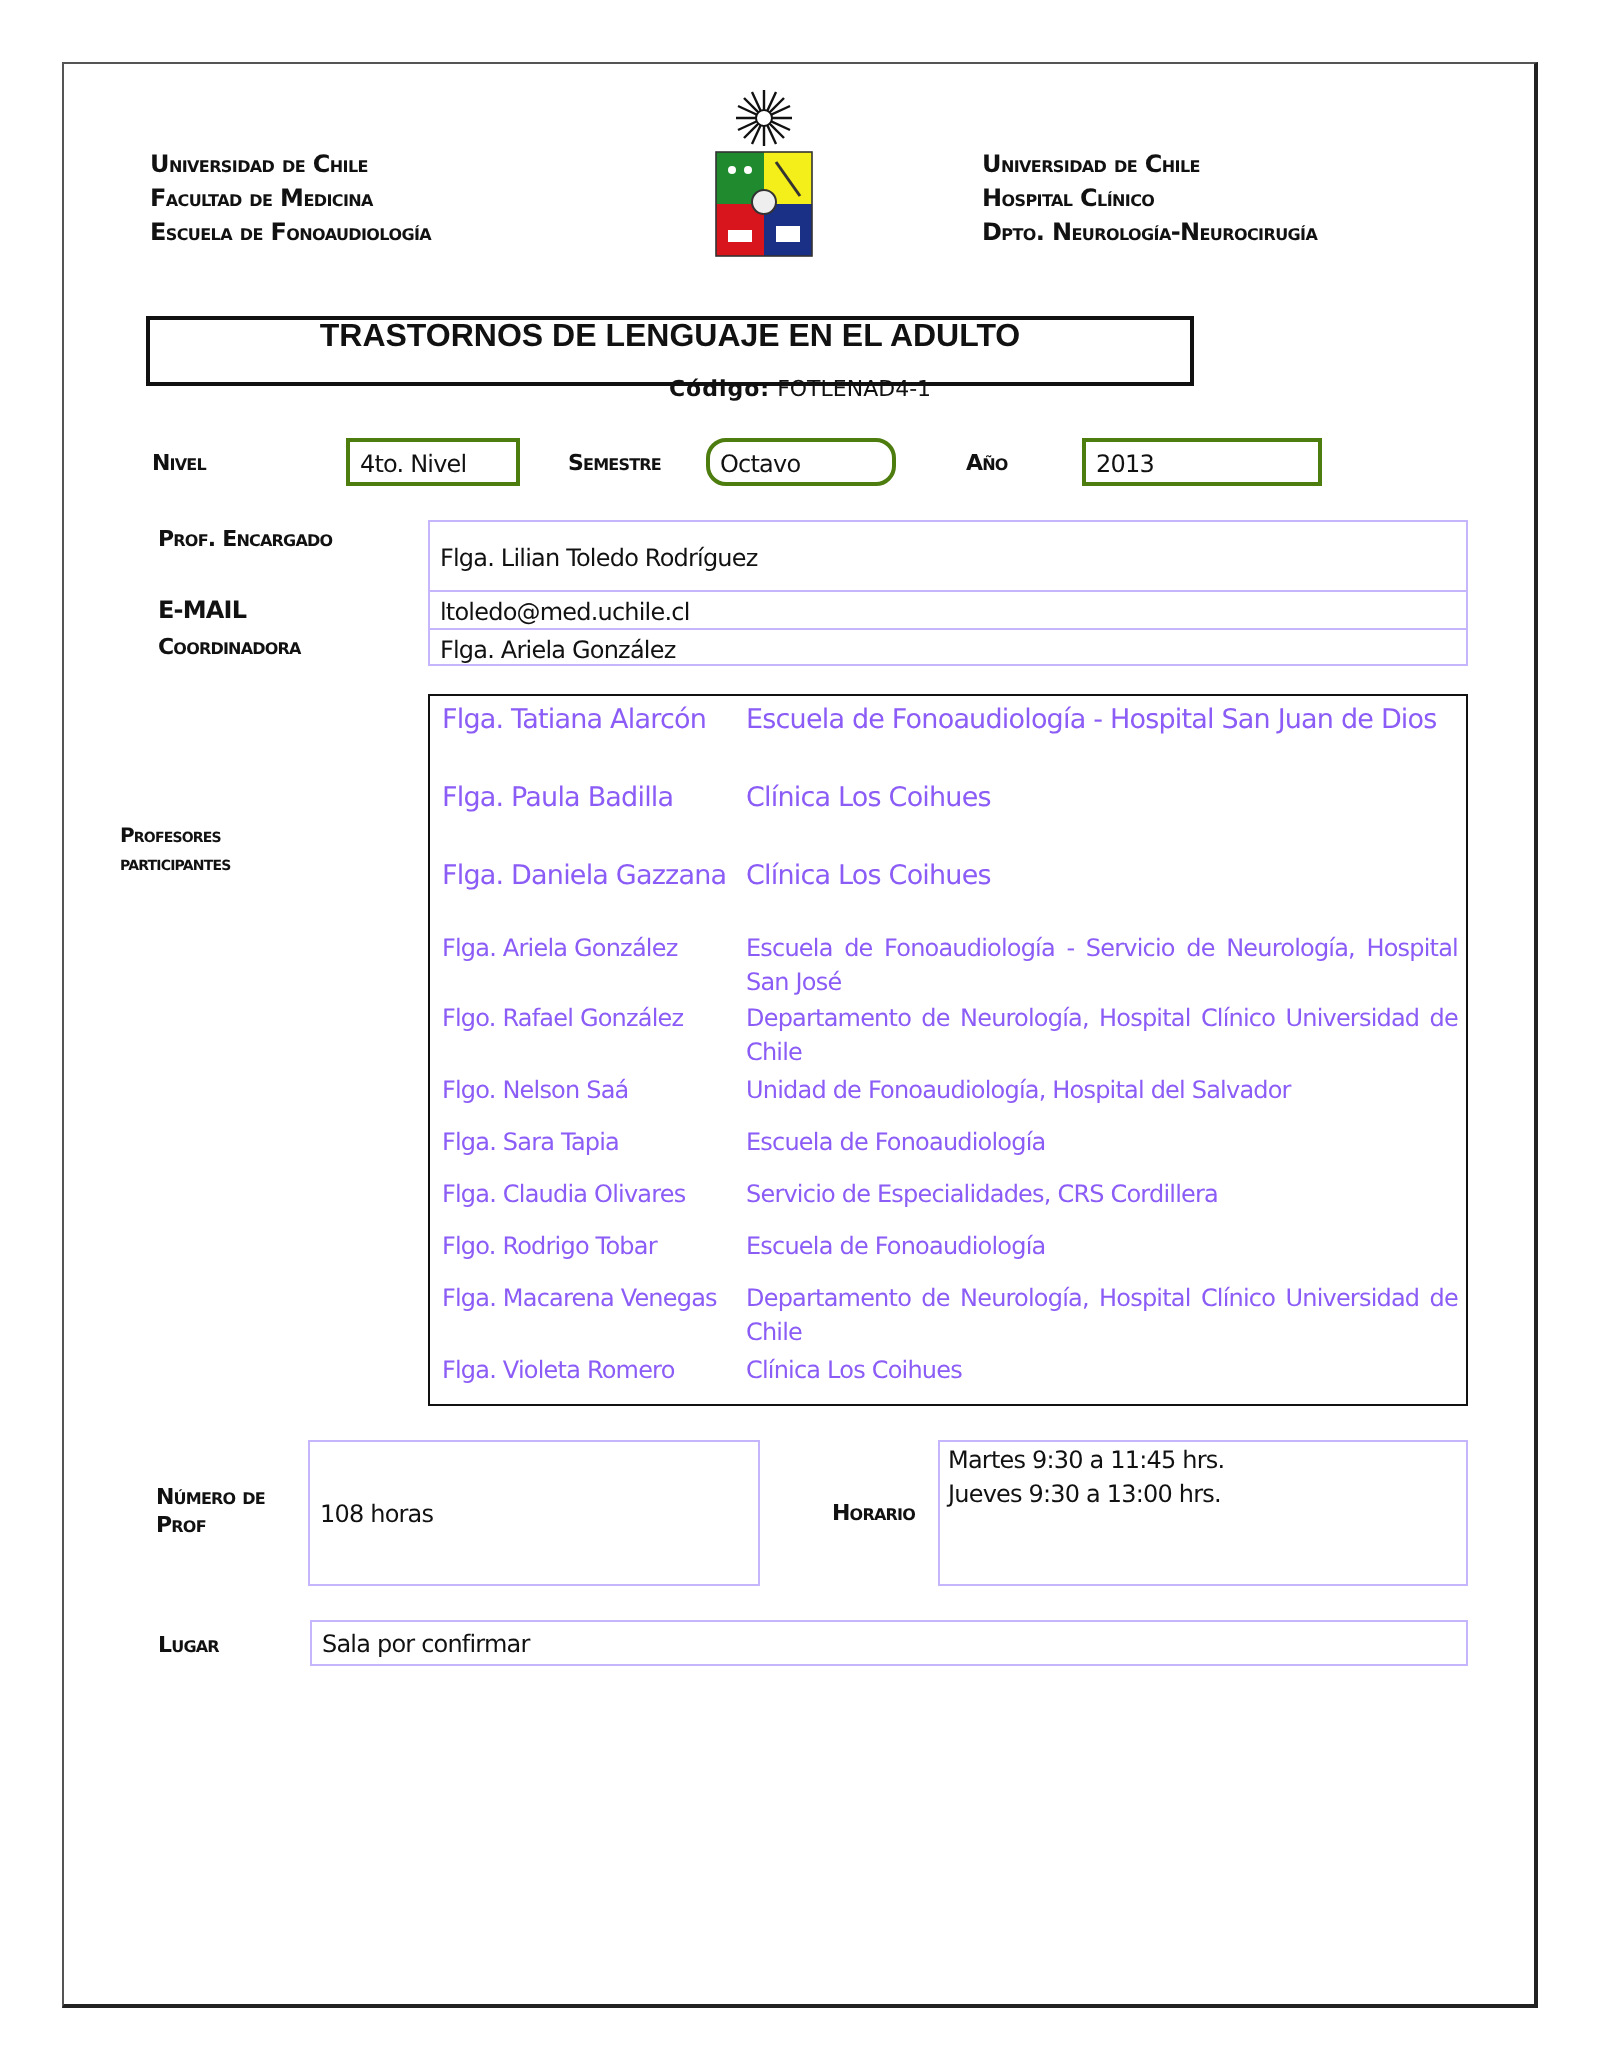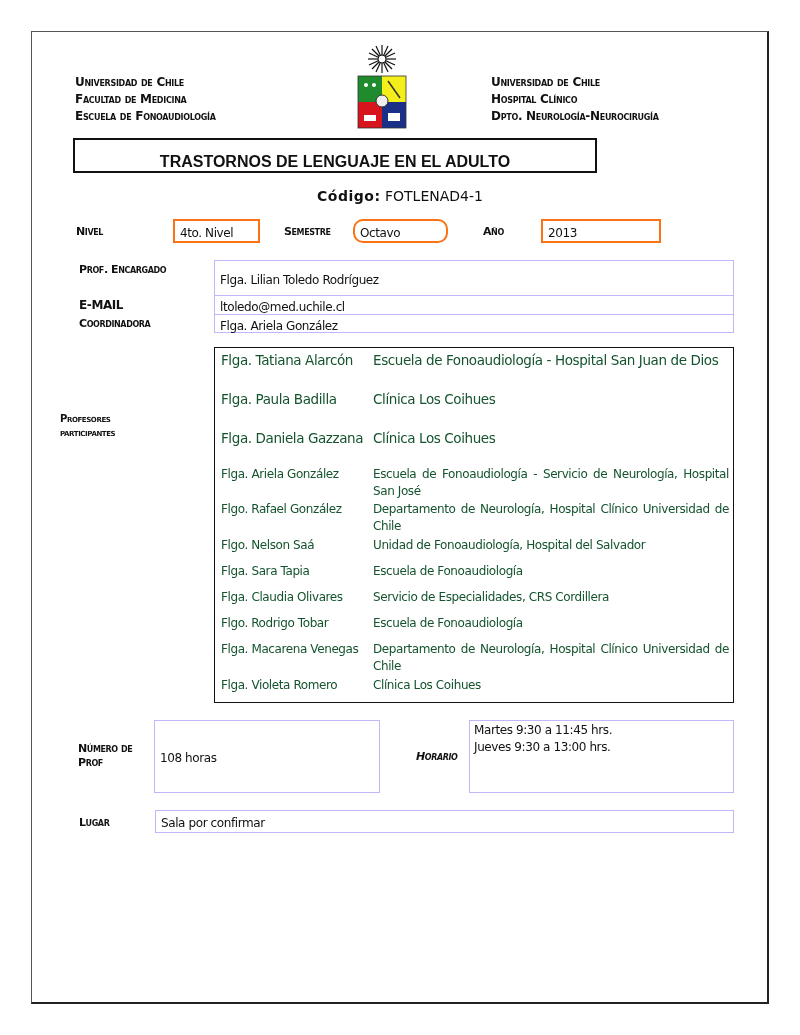--- a/index.html
+++ b/index.html
@@ -3,28 +3,28 @@
 <meta charset="utf-8">
 <style>
   * { box-sizing: border-box; margin: 0; padding: 0; }
   html, body { width: 800px; height: 1035px; background: #ffffff; overflow: hidden; }
   body { position: relative; font-family: "Liberation Sans", sans-serif; color: #111; }
   .frame { position: absolute; left: 31px; top: 31px; width: 738px; height: 973px; border: 1px solid #555; border-right: 2px solid #222; border-bottom: 2px solid #222; }
   .abs { position: absolute; }
   .sc { font-variant: small-caps; font-weight: bold; font-size: 12px; line-height: 17px; font-family: "DejaVu Sans", sans-serif; letter-spacing: -0.3px; }
   .hdr-line { display: block; }
   .box { position: absolute; border: 1px solid #c4b5fd; background: #fff; }
-  .box.thick { border: 2px solid #f97316; }
+  .box.thick { border: 2px solid #4d7c0f; }
   .val { font-family: "DejaVu Sans", sans-serif; font-size: 12px; letter-spacing: -0.4px; }
   .lbl { position: absolute; font-family: "DejaVu Sans", sans-serif; font-variant: small-caps; font-weight: bold; font-size: 11px; letter-spacing: -0.4px; line-height: 14px; }
-  .title-box { position: absolute; left: 73px; top: 138px; width: 524px; height: 35px; border: 2px solid #111; display: flex; align-items: flex-end; justify-content: center; }
+  .title-box { position: absolute; left: 73px; top: 158px; width: 524px; height: 35px; border: 2px solid #111; display: flex; align-items: flex-start; justify-content: center; }
   .title { font-family: "Liberation Sans", sans-serif; font-weight: bold; font-size: 16px; }
-  .codigo { position: absolute; left: 0; width: 800px; top: 188px; text-align: center; font-family: "DejaVu Sans", sans-serif; font-size: 14px; }
+  .codigo { position: absolute; left: 0; width: 800px; top: 188px; text-align: center; font-family: "DejaVu Sans", sans-serif; font-size: 11px; }
   .codigo b { letter-spacing: 0.5px; }
-  .prof-row { position: absolute; left: 6px; right: 4px; display: flex; font-family: "DejaVu Sans", sans-serif; letter-spacing: -0.4px; color: #14532d; }
+  .prof-row { position: absolute; left: 6px; right: 4px; display: flex; font-family: "DejaVu Sans", sans-serif; letter-spacing: -0.4px; color: #8b5cf6; }
   .prof-row .pname { width: 152px; flex: none; }
   .prof-row .paff { flex: 1; text-align: justify; text-align-last: left; }
   .big { font-size: 13.5px; line-height: 18px; }
   .small { font-size: 12px; line-height: 17px; }
   .logo { position: absolute; left: 354px; top: 43px; width: 56px; height: 88px; }
 </style>
 </head>
 <body>
 
 <div class="frame"></div>
@@ -152,21 +152,21 @@
 </div>
 
 <div class="lbl" style="left:78px; top:742px;">
   <div>Número de</div>
   <div>Prof</div>
 </div>
 <div class="box" style="left:154px; top:720px; width:226px; height:73px; padding:27px 5px;">
   <span class="val">108 horas</span>
 </div>
 
-<div class="lbl" style="left:416px; top:750px;font-style:italic;">Horario</div>
+<div class="lbl" style="left:416px; top:750px;">Horario</div>
 <div class="box" style="left:469px; top:720px; width:265px; height:73px; padding:1px 4px; text-align:justify;">
   <div class="val" style="line-height:17px;">Martes 9:30 a 11:45 hrs.</div>
   <div class="val" style="line-height:17px;">Jueves 9:30 a 13:00 hrs.</div>
 </div>
 
 <div class="lbl" style="left:79px; top:816px;">Lugar</div>
 <div class="box" style="left:155px; top:810px; width:579px; height:23px; padding:2px 5px;">
   <span class="val">Sala por confirmar</span>
 </div>
 

